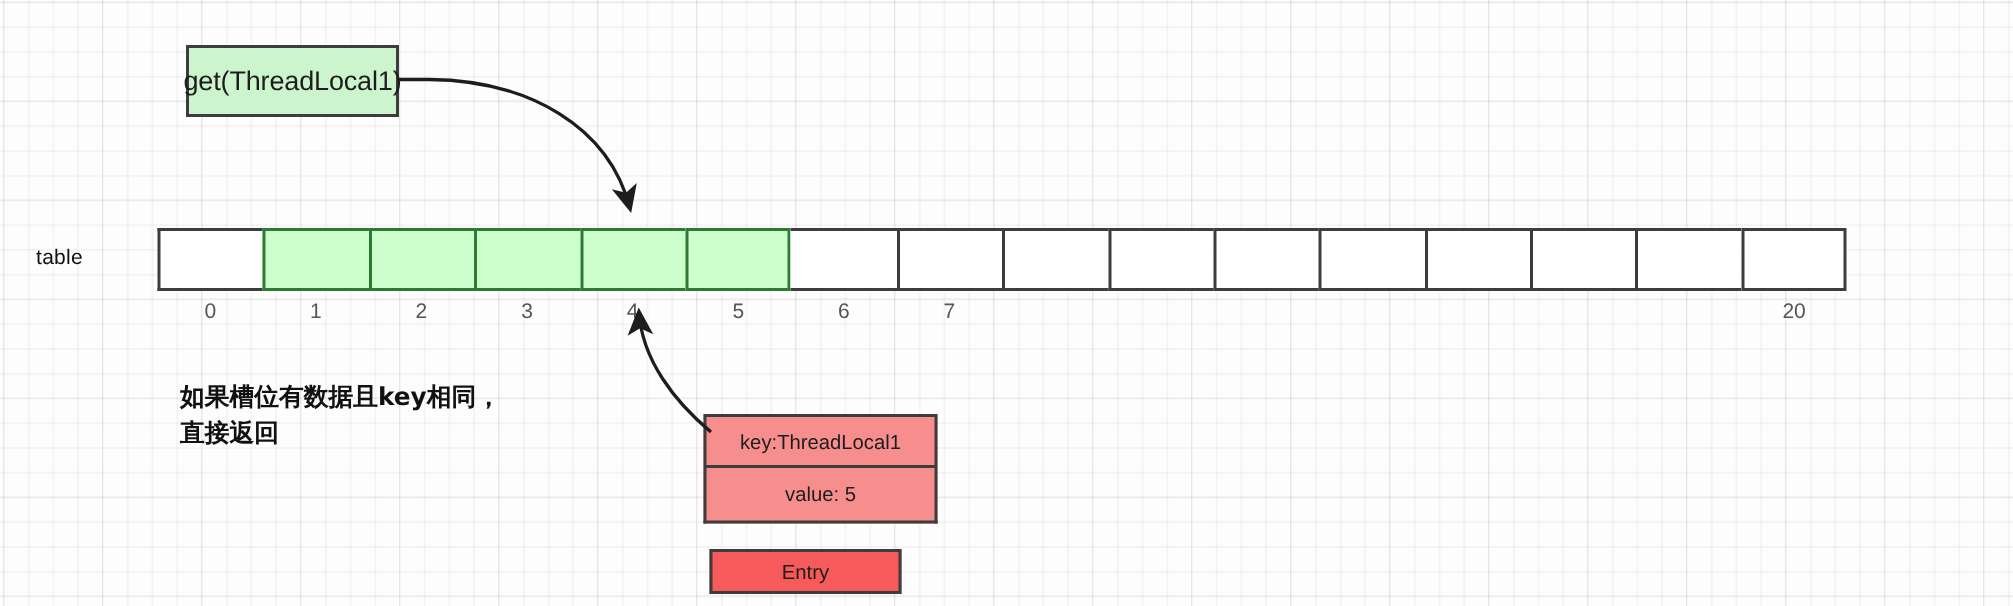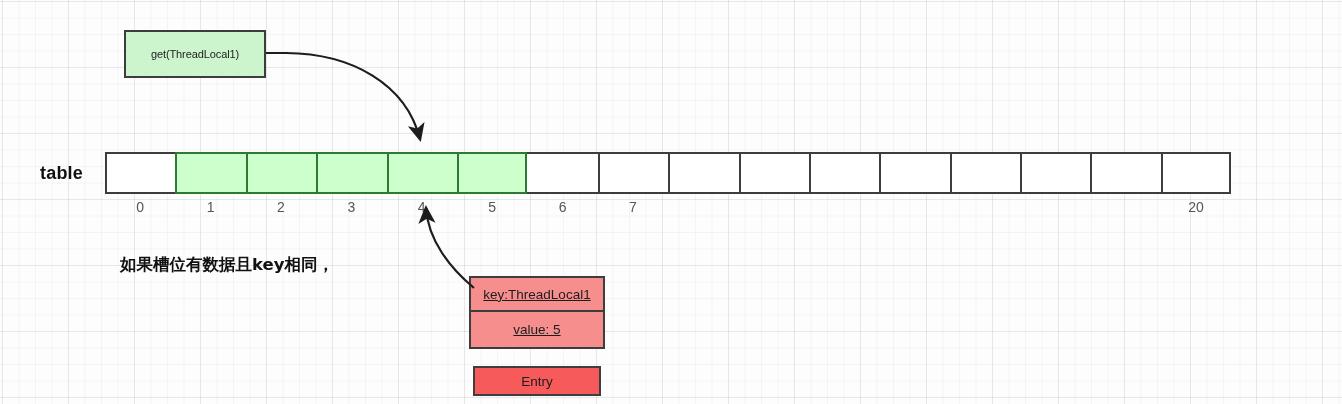--- a/index.html
+++ b/index.html
@@ -50,33 +50,33 @@
     width: 142px;
     height: 48px;
     background: #cdf5cd;
     border: 2px solid #3d3d3d;
     box-sizing: border-box;
     display: flex;
     align-items: center;
     justify-content: center;
   }
   .call-box-label {
-    font-size: 11px;
+    font-size: 18px;
     color: #1d1d1d;
     white-space: nowrap;
     letter-spacing: -0.1px;
   }
 
   
   .table-label {
     position: absolute;
-    left: 40px;
+    left: 24px;
     top: 163px;
-    font-size: 18px;
-    font-weight: bold;
+    font-size: 14px;
+    font-weight: normal;
     color: #111111;
     letter-spacing: 0.2px;
   }
 
   .table-row {
     position: absolute;
     left: 105px;
     top: 152px;
     height: 42px;
     display: flex;
@@ -138,32 +138,31 @@
     font-family: "DejaVu Sans", "Liberation Sans", sans-serif;
   }
 
   
   .entry-wrap {
     position: absolute;
     left: 469px;
     top: 276px;
   }
   .entry-field {
-    width: 136px;
+    width: 156px;
     height: 36px;
     box-sizing: border-box;
     border: 2px solid #3d3d3d;
     background: #f78e8e;
     display: flex;
     align-items: center;
     justify-content: center;
     font-size: 13.5px;
     color: #1d1d1d;
     white-space: nowrap;
-    text-decoration: underline;
   }
   .entry-field.value-field {
     border-top-width: 0;
     height: 37px;
   }
   .entry-title {
     position: absolute;
     left: 4px;
     top: 90px;
     width: 128px;
@@ -222,20 +221,21 @@
       <div class="index-cell"></div>
       <div class="index-cell"></div>
       <div class="index-cell"></div>
       <div class="index-cell"></div>
       <div class="index-cell"></div>
       <div class="index-cell">20</div>
     </div>
 
   <div class="note">
     <div>如果槽位有数据且key相同，</div>
+    <div>直接返回</div>
   </div>
 
   <div class="entry-wrap">
     <div class="entry-field key-field">key:ThreadLocal1</div>
     <div class="entry-field value-field">value: 5</div>
     <div class="entry-title">Entry</div>
   </div>
 
   <svg id="arrows" viewBox="0 0 1342 404">
     <defs>

